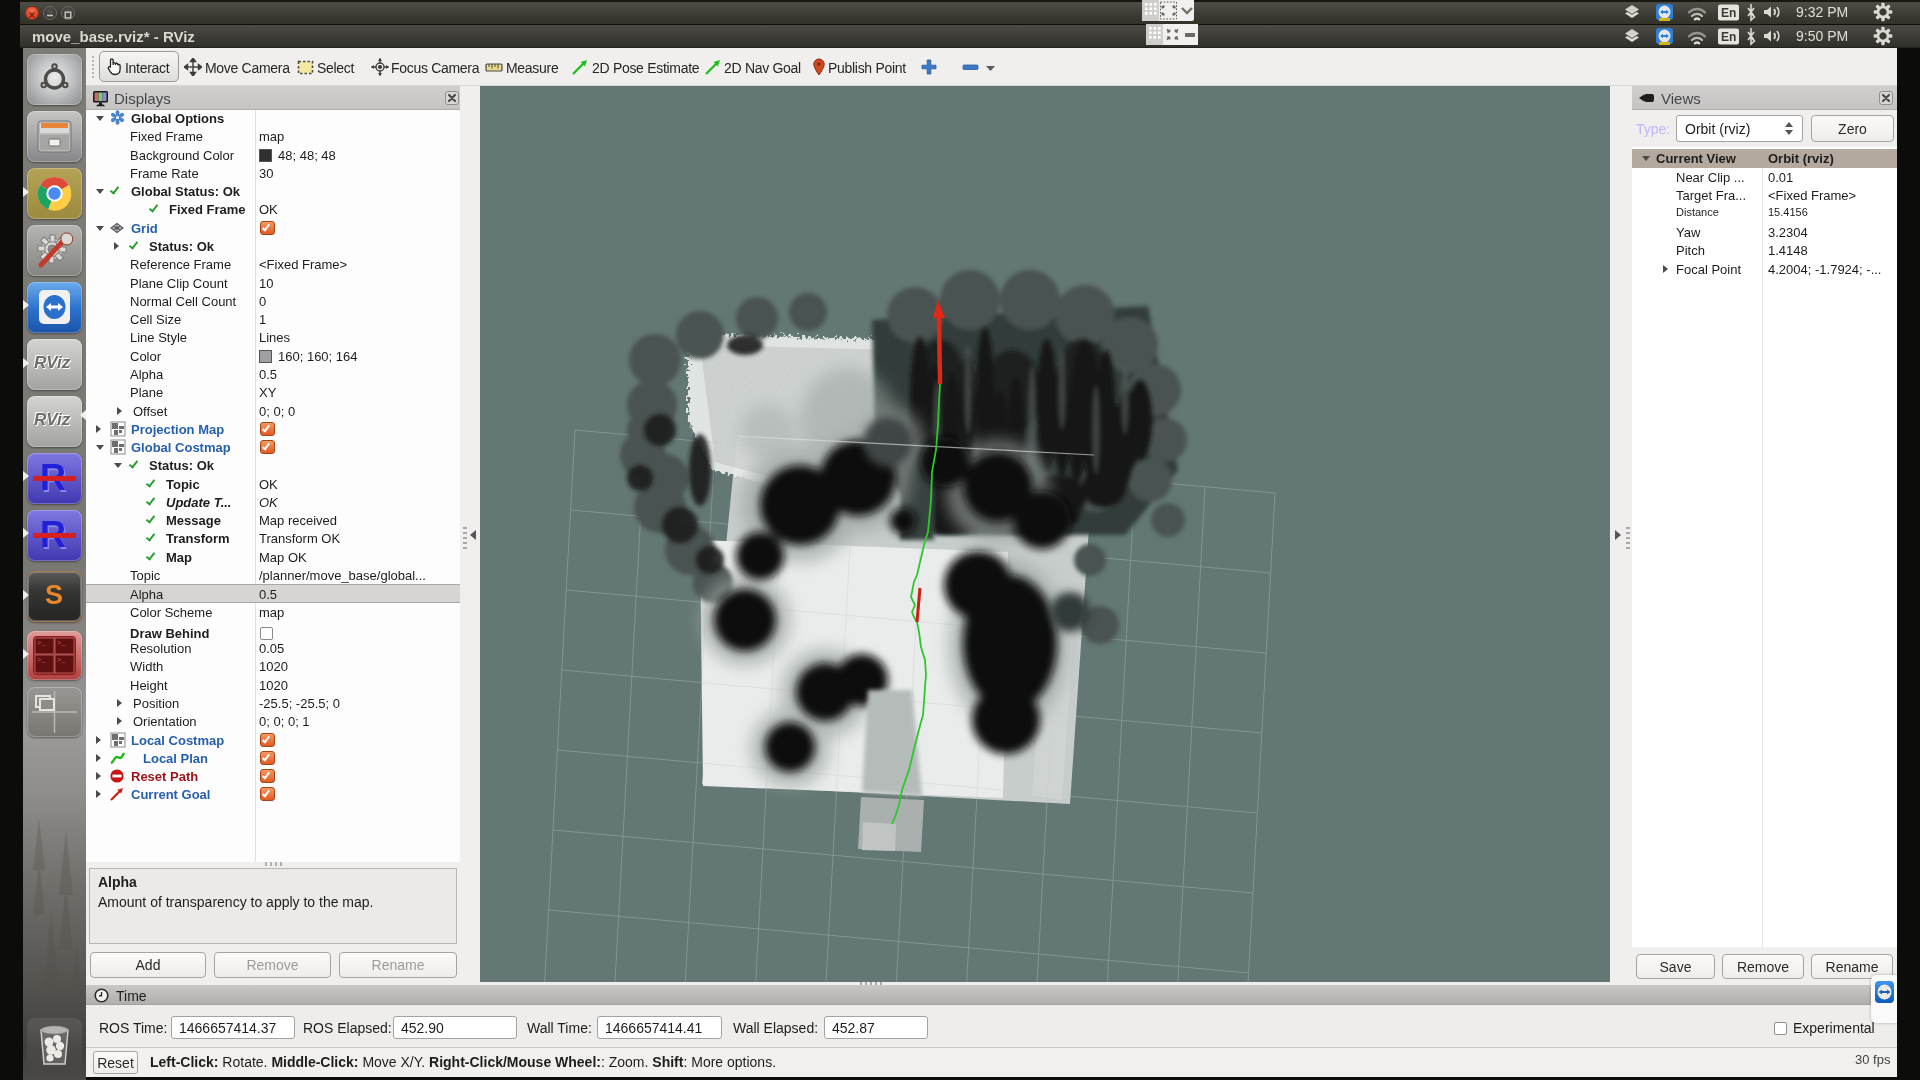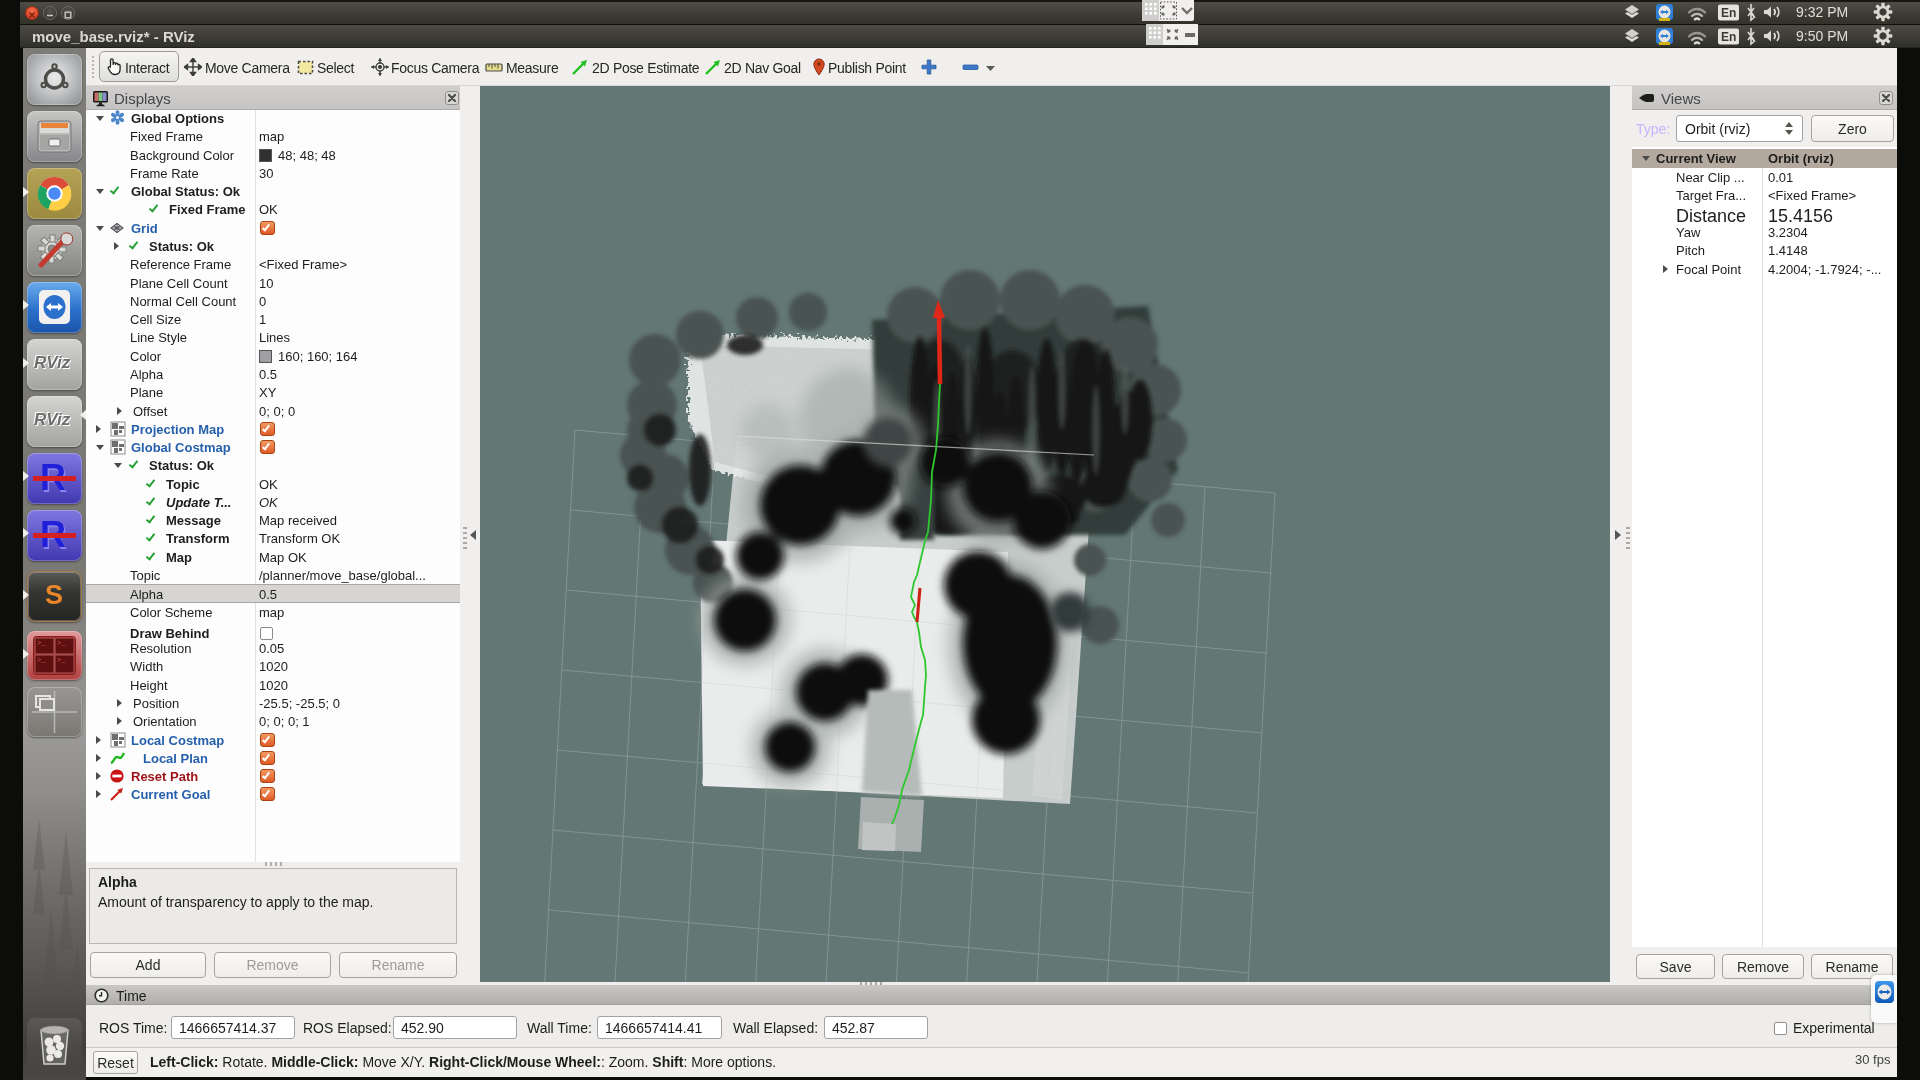--- a/index.html
+++ b/index.html
@@ -408,21 +408,21 @@
 <div class="row" style="top:237.0px;">
     <span class="tr" style="left:28px"></span>
     <span class="ck" style="left:45px"></span>
     <span class="rl b" style="left:63px">Status: Ok</span>
   </div>
 <div class="row" style="top:255.2px;">
     <span class="rl" style="left:44px">Reference Frame</span>
     <span class="rv">&lt;Fixed Frame&gt;</span>
   </div>
 <div class="row" style="top:273.5px;">
-    <span class="rl" style="left:44px">Plane Cell Count</span>
+    <span class="rl" style="left:44px">Plane Clip Count</span>
     <span class="rv">10</span>
   </div>
 <div class="row" style="top:291.8px;">
     <span class="rl" style="left:44px">Normal Cell Count</span>
     <span class="rv">0</span>
   </div>
 <div class="row" style="top:310.1px;">
     <span class="rl" style="left:44px">Cell Size</span>
     <span class="rv">1</span>
   </div>
@@ -812,21 +812,21 @@
     <span class="a b" style="left:136px;top:2px;font-size:13px;color:#1d1d1b">Orbit (rviz)</span>
   </div>
 <div class="a" style="left:1632px;top:167.5px;width:265px;height:19px;font-size:13px;color:#1d1d1b">
     <span class="a" style="left:44px;top:2px">Near Clip ...</span>
     <span class="a" style="left:136px;top:2px">0.01</span>
   </div>
 <div class="a" style="left:1632px;top:185.9px;width:262px;height:19px;font-size:13px;color:#1d1d1b">
     <span class="a" style="left:44px;top:2px">Target Fra...</span>
     <span class="a" style="left:136px;top:2px">&lt;Fixed Frame&gt;</span>
   </div>
-<div class="a" style="left:1632px;top:204.3px;width:265px;height:19px;font-size:18px;color:#1d1d1b">
+<div class="a" style="left:1632px;top:204.3px;width:265px;height:19px;font-size:11px;color:#1d1d1b">
     <span class="a" style="left:44px;top:2px">Distance</span>
     <span class="a" style="left:136px;top:2px">15.4156</span>
   </div>
 <div class="a" style="left:1632px;top:222.7px;width:265px;height:19px;font-size:13px;color:#1d1d1b">
     <span class="a" style="left:44px;top:2px">Yaw</span>
     <span class="a" style="left:136px;top:2px">3.2304</span>
   </div>
 <div class="a" style="left:1632px;top:241.1px;width:265px;height:19px;font-size:13px;color:#1d1d1b">
     <span class="a" style="left:44px;top:2px">Pitch</span>
     <span class="a" style="left:136px;top:2px">1.4148</span>

